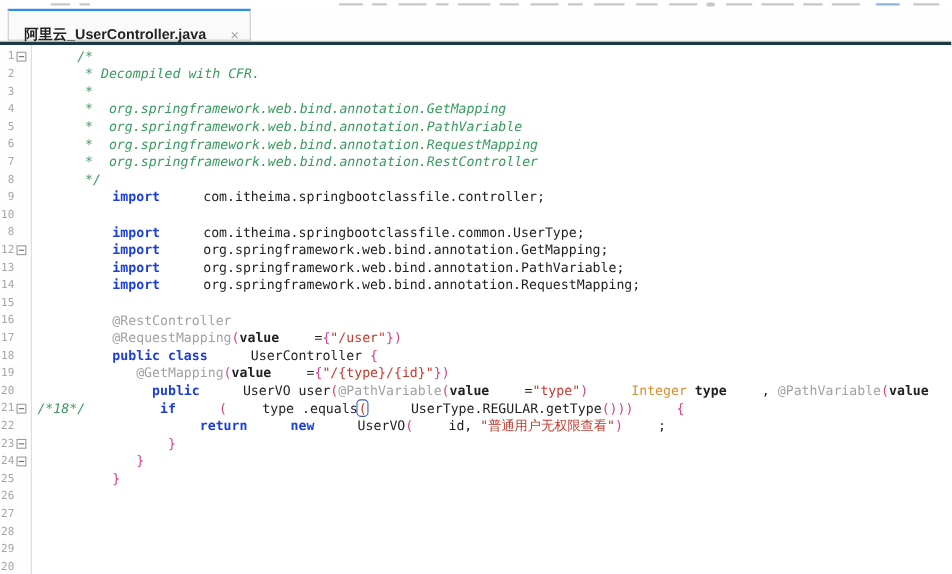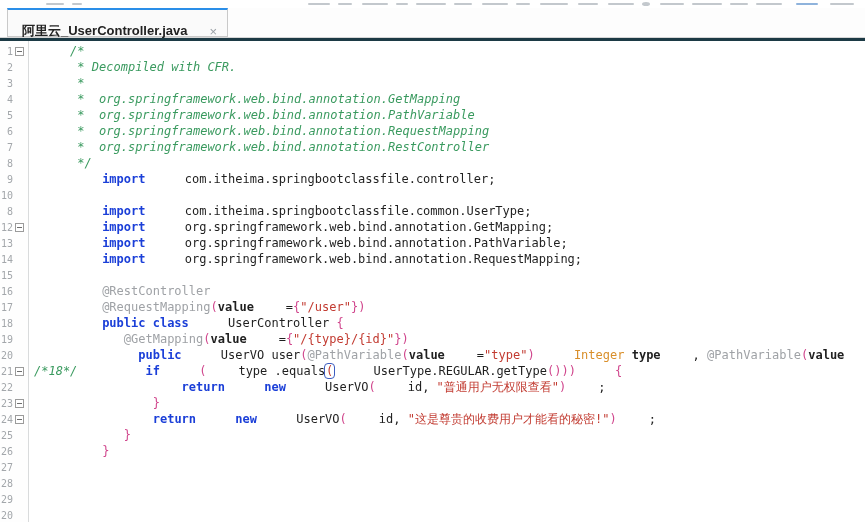--- a/index.html
+++ b/index.html
@@ -228,20 +228,19 @@
         <div class="cline"><span class="tk-n">     </span><span class="tk-k">import</span><span class="tk-n"> org.springframework.web.bind.annotation.RequestMapping;</span></div>
         <div class="cline"></div>
         <div class="cline"><span class="tk-n">     </span><span class="tk-a">@RestController</span></div>
         <div class="cline"><span class="tk-n">     </span><span class="tk-a">@RequestMapping</span><span class="tk-p">(</span><span class="tk-b">value</span><span class="tk-n">=</span><span class="tk-p">{</span><span class="tk-s">"/user"</span><span class="tk-p">}</span><span class="tk-p">)</span></div>
         <div class="cline"><span class="tk-n">     </span><span class="tk-k">public class</span><span class="tk-n"> UserController </span><span class="tk-p">{</span></div>
         <div class="cline"><span class="tk-n">        </span><span class="tk-a">@GetMapping</span><span class="tk-p">(</span><span class="tk-b">value</span><span class="tk-n">=</span><span class="tk-p">{</span><span class="tk-s">"/{type}/{id}"</span><span class="tk-p">}</span><span class="tk-p">)</span></div>
         <div class="cline"><span class="tk-n">          </span><span class="tk-k">public</span><span class="tk-n"> UserVO user</span><span class="tk-p">(</span><span class="tk-a">@PathVariable</span><span class="tk-p">(</span><span class="tk-b">value</span><span class="tk-n">=</span><span class="tk-s">"type"</span><span class="tk-p">)</span><span class="tk-n"> </span><span class="tk-t">Integer</span><span class="tk-b"> type</span><span class="tk-n">, </span><span class="tk-a">@PathVariable</span><span class="tk-p">(</span><span class="tk-b">value</span><span class="tk-n">=</span><span class="tk-s">"id"</span><span class="tk-p">)</span><span class="tk-n"> </span><span class="tk-t">Integer</span><span class="tk-b"> id</span><span class="tk-p">)</span><span class="tk-n"> </span><span class="tk-p">{</span></div>
         <div class="cline"><span class="tk-c">/*18*/</span><span class="tk-n">     </span><span class="tk-k">if</span><span class="tk-n"> </span><span class="tk-p">(</span><span class="tk-n">type .equals</span><span class="tk-pb">(</span><span class="tk-n"> UserType.REGULAR.getType</span><span class="tk-p">()))</span><span class="tk-n"> </span><span class="tk-p">{</span></div>
         <div class="cline"><span class="tk-n">                </span><span class="tk-k">return</span><span class="tk-n"> </span><span class="tk-k">new</span><span class="tk-n"> UserVO</span><span class="tk-p">(</span><span class="tk-n">id, </span><span class="tk-s">"普通用户无权限查看"</span><span class="tk-p">)</span><span class="tk-n">;</span></div>
         <div class="cline"><span class="tk-n">            </span><span class="tk-p">}</span></div>
-        <div class="cline"><span class="tk-n">            </span><span class="tk-k">return</span><span class="tk-n"> </span><span class="tk-k">new</span><span class="tk-n"> UserVO</span><span class="tk-p">(</span><span class="tk-n">id, </span><span class="tk-s">"这是尊贵的收费用户才能看的秘密!"</span><span class="tk-p">)</span><span class="tk-n">;</span></div>
         <div class="cline"><span class="tk-n">        </span><span class="tk-p">}</span></div>
         <div class="cline"><span class="tk-n">     </span><span class="tk-p">}</span></div>
         <div class="cline"></div>
       </div>
   </div>
 
 </div>
 
 </body></html>

